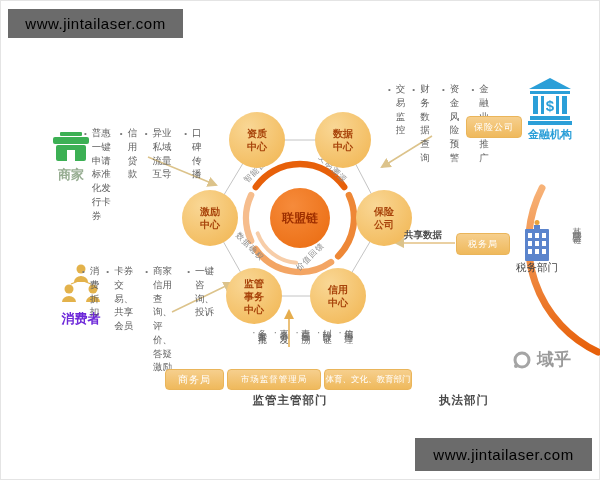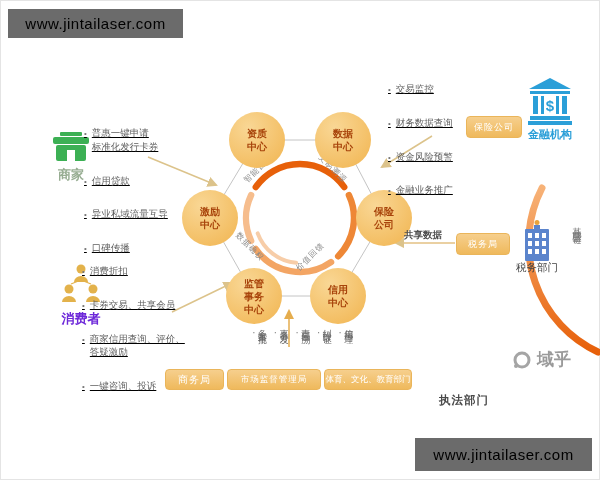--- a/index.html
+++ b/index.html
@@ -12,21 +12,21 @@
   .node{position:absolute;width:56px;height:56px;border-radius:50%;
     background:radial-gradient(circle at 35% 28%, #f9d795, #f1b44f);
     display:flex;align-items:center;justify-content:center;text-align:center;
     color:#a8440b;font-weight:bold;font-size:10px;line-height:1.3;}
   .node span{display:inline-block;width:2.3em;}
   .center-node{position:absolute;left:270px;top:188px;width:60px;height:60px;border-radius:50%;
     background:radial-gradient(circle at 38% 30%, #f68b3b, #ea6a0e);
     display:flex;align-items:center;justify-content:center;
     color:#9e2f00;font-weight:bold;font-size:12px;}
   .ring-label{position:absolute;font-size:8px;color:#8a8a8a;white-space:nowrap;letter-spacing:1px;}
-  .bullets{position:absolute;display:flex;flex-direction:column;gap:20px;text-decoration:underline;}
+  .bullets{position:absolute;display:flex;flex-direction:row;gap:7px;}
   .b-row{display:flex;align-items:flex-start;font-size:9.5px;color:#5f5f5f;line-height:1.45;}
   .b-row .dot::before{content:"•";margin-right:5px;font-size:8px;color:#777;}
   .b-text{white-space:pre-line;}
   .sec-label{position:absolute;text-align:center;font-weight:bold;}
   .pill{position:absolute;background:linear-gradient(#f6cf8d,#efb95c);border:1px solid #eab55a;
     border-radius:4px;color:#fff;display:flex;align-items:center;justify-content:center;
     font-size:9px;letter-spacing:1px;}
   .v-strip{position:absolute;display:flex;gap:7px;}
   .v-item{display:flex;align-items:flex-start;}
   .v-item .vdot::before{content:"·";font-size:11px;color:#888;margin-right:1px;line-height:1;}
@@ -80,20 +80,23 @@
       <line x1="172" y1="312" x2="232" y2="283" stroke="#dcc38b" marker-end="url(#ah-tan)"></line>
       <line x1="432" y1="136" x2="382" y2="167" stroke="#dcc38b" marker-end="url(#ah-tan)"></line>
       <line x1="455" y1="243" x2="396" y2="243" stroke="#e3c183" marker-end="url(#ah-tan)"></line>
       <line x1="289" y1="347" x2="289" y2="311" stroke="#e5ad4e" marker-end="url(#ah-gold)"></line>
     </g>
   </svg>
 
   <div class="banner" style="left:8px;top:9px;width:175px;height:29px;">www.jintailaser.com</div>
   <div class="banner" style="left:415px;top:438px;width:177px;height:33px;">www.jintailaser.com</div>
 
+  <div class="center-node">
+    <span>联盟链</span>
+  </div>
 
   <div class="ring-label" style="left:240px;top:163px;transform:rotate(-45deg);">智能合约</div>
   <div class="ring-label" style="left:315px;top:163px;transform:rotate(45deg);">交易溯源</div>
   <div class="ring-label" style="left:232px;top:241px;transform:rotate(45deg);">数据确权</div>
   <div class="ring-label" style="left:292px;top:251px;transform:rotate(-45deg);">价值回馈</div>
 
   <div class="node" style="left:229px;top:112px;">
     <span>资质中心</span>
     </div>
   <div class="node" style="left:315px;top:112px;">
@@ -248,20 +251,21 @@
       </div>
     <div class="v-item">
         <span class="vdot"></span>
         <span class="v-text">信用管理</span>
       </div>
   </div>
 
   <div class="pill" style="left:165px;top:369px;width:57px;height:19px;font-size:10px;">商务局</div>
   <div class="pill" style="left:227px;top:369px;width:92px;height:19px;font-size:8.5px;">市场监督管理局</div>
   <div class="pill" style="left:324px;top:369px;width:86px;height:19px;font-size:8.5px;letter-spacing:0;">体育、文化、教育部门</div>
+  <div class="group-label" style="left:240px;top:393px;width:100px;">监管主管部门</div>
   <div class="group-label" style="left:432px;top:393px;width:64px;">执法部门</div>
 
   <div class="logo">
     <svg width="20" height="20" viewBox="0 0 20 20">
       <circle cx="10" cy="10" r="7" fill="none" stroke="#a5a5a5" stroke-width="3"></circle>
       <circle cx="4" cy="16" r="2" fill="#a5a5a5"></circle>
     </svg>
     <span>域乎</span>
   </div>
 

